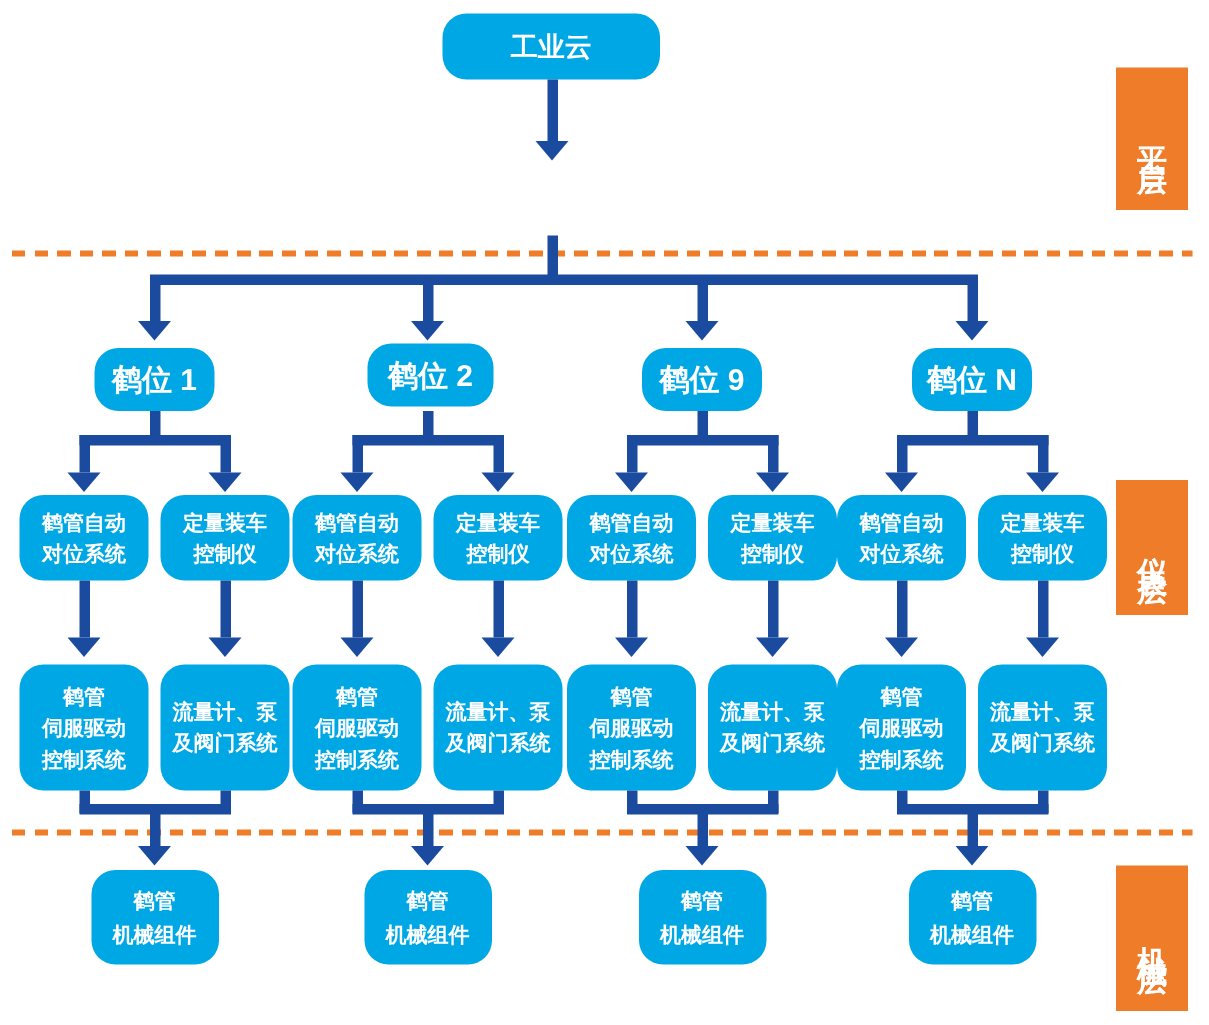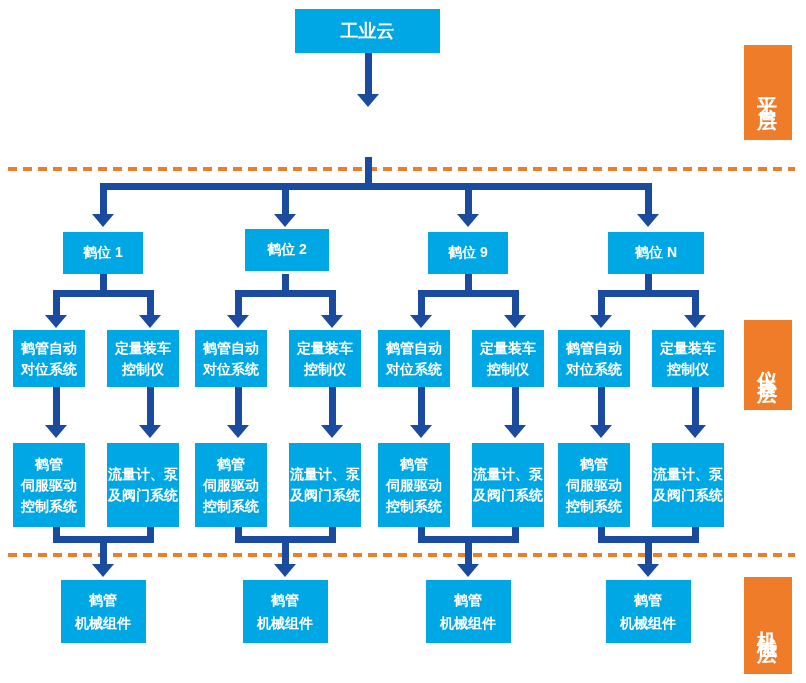--- a/index.html
+++ b/index.html
@@ -11,24 +11,25 @@
   html,body{margin:0;padding:0;background:#fff;}
   .stage{
     position:relative;width:806px;height:683px;background:var(--bg);
     overflow:hidden;
     font-family:"Liberation Sans","DejaVu Sans",sans-serif;
   }
   .box{
     position:absolute;background:var(--cyan);color:#fff;font-weight:bold;
     display:flex;align-items:center;justify-content:center;text-align:center;
     white-space:pre-line;
+    border-radius:16px;
   }
   .box.title{font-size:18px;}
-  .box.station{font-size:14px;text-align:center;}
-  .box.sub{width:72px;font-size:14px;line-height:1.5;}
+  .box.station{font-size:20px;text-align:center;}
+  .box.sub{width:86px;font-size:14px;line-height:1.5;}
   .box.bottom{font-size:14px;line-height:1.6;}
   .vline{position:absolute;width:7px;background:var(--blue);}
   .hline{position:absolute;height:7px;background:var(--blue);}
   .varrow{position:absolute;width:7px;background:var(--blue);}
   .varrow::after{
     content:"";position:absolute;left:50%;transform:translateX(-50%);bottom:-13px;
     border-left:11px solid transparent;border-right:11px solid transparent;
     border-top:13px solid var(--blue);
   }
   .dashed{
@@ -133,21 +134,21 @@
     <div class="vline" style="left:39.5px;top:527px;height:15px;"></div>
     <div class="vline" style="left:133.5px;top:527px;height:15px;"></div>
     <div class="hline" style="left:39.5px;top:536px;width:101px;"></div>
     <div class="varrow" style="left:86.5px;top:536px;height:28px;"></div>
     <div class="box bottom" style="left:47.5px;top:580px;width:85px;height:63px;">鹤管
 机械组件</div>
   </div>
 
   <div class="group" style="left:558px;">
     <div class="varrow" style="left:86.5px;top:189px;height:25px;"></div>
-    <div class="box station" style="left:50px;top:232px;width:96px;height:42px;">鹤位 N</div>
+    <div class="box station" style="left:50px;top:232px;width:80px;height:42px;">鹤位 N</div>
     <div class="vline" style="left:86.5px;top:274px;height:20px;"></div>
     <div class="hline" style="left:39.5px;top:290px;width:101px;"></div>
     <div class="varrow" style="left:39.5px;top:290px;height:25px;"></div>
     <div class="varrow" style="left:133.5px;top:290px;height:25px;"></div>
     <div class="box sub" style="left:0px;top:330px;height:57px;">鹤管自动
 对位系统</div>
     <div class="box sub" style="left:94px;top:330px;height:57px;">定量装车
 控制仪</div>
     <div class="varrow" style="left:39.5px;top:387px;height:38px;"></div>
     <div class="varrow" style="left:133.5px;top:387px;height:38px;"></div>

